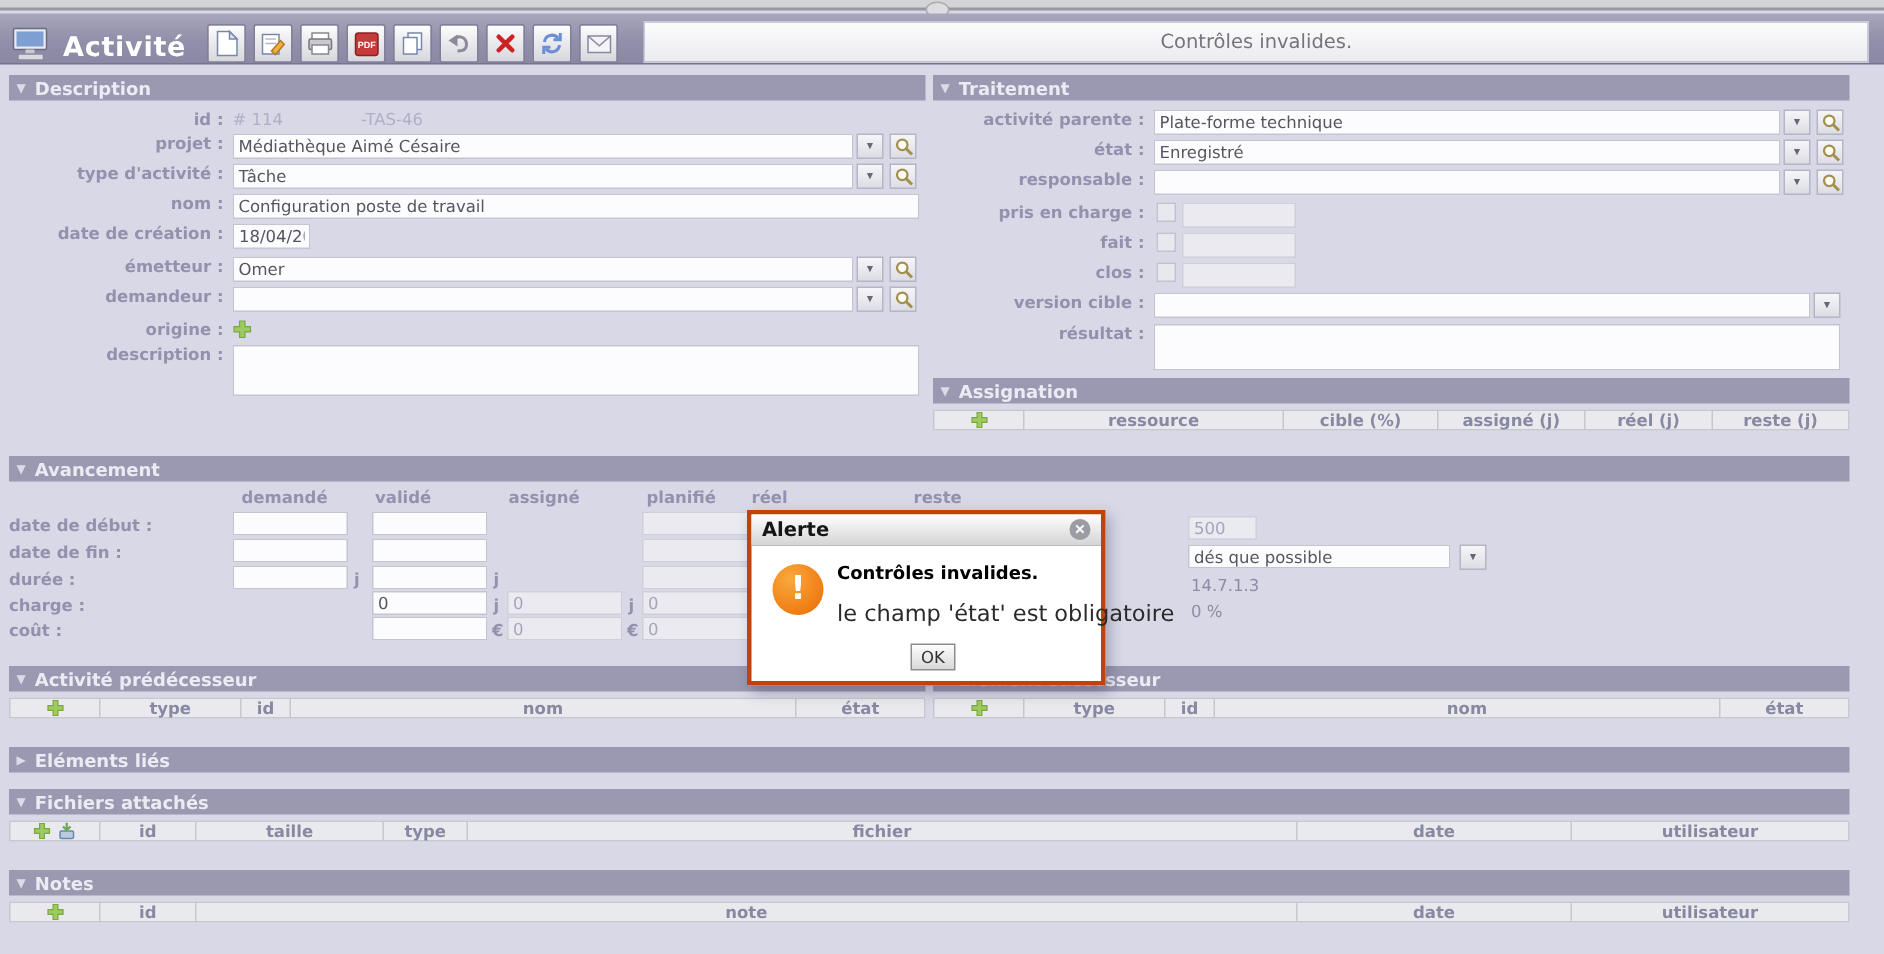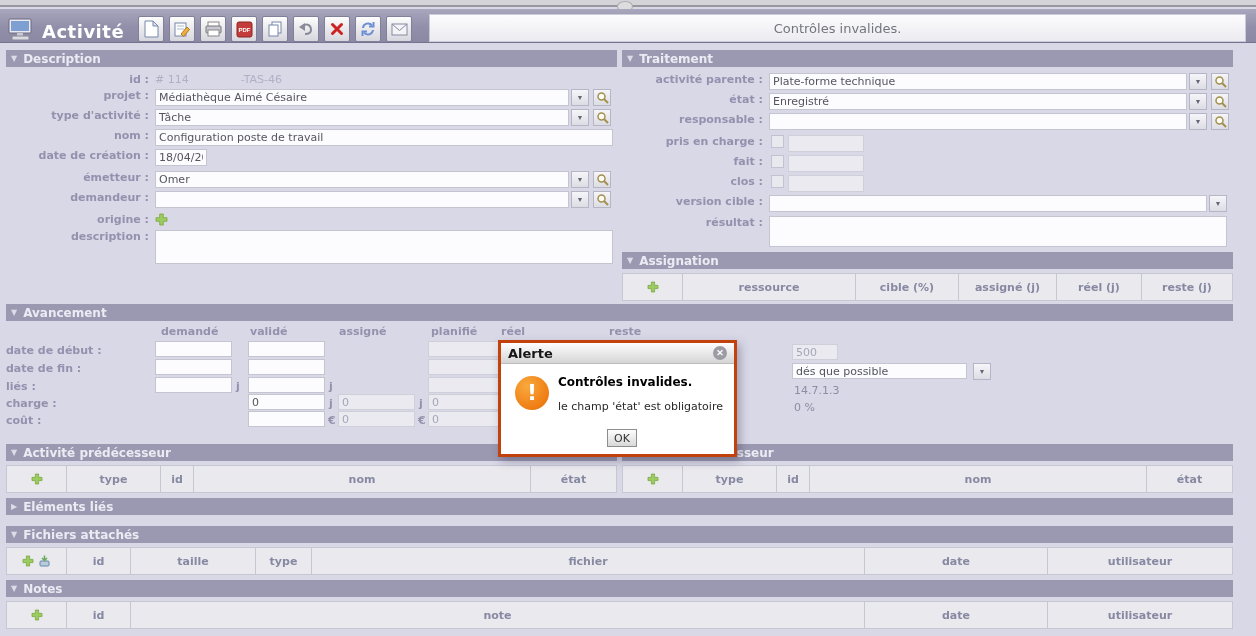--- a/index.html
+++ b/index.html
@@ -19,34 +19,34 @@
 .lb{flex:none;font-weight:bold;color:#9491ae;text-align:right;padding-right:6px}
 .lw1{width:149px}.lw2{width:147px}
 .ti{height:17px;border:1px solid #c5c5d2;background:#fcfcfe;color:#55555f;font-size:11px;padding:0 3px;font-family:inherit}
 .tdis{background:#eaeaf0;color:#a6a6ba;border-color:#cfcfda}
 .tarea{border:1px solid #c5c5d2;background:#fcfcfe;resize:none;font-family:inherit;font-size:11px;color:#55555f;padding:2px}
 .ddb,.magb{flex:none;width:18px;height:17px;border:1px solid #b5b5c5;background:linear-gradient(#f6f6f9,#dcdce4);display:flex;align-items:center;justify-content:center;cursor:pointer;padding:0}
 .ddb{margin-left:2px}.magb{margin-left:4px}
 .dda{font-size:7px;color:#667}
 .cb{flex:none;width:13px;height:13px;border:1px solid #c2c2d0;background:#e8e8ef;margin-left:2px;cursor:pointer}
 .idv{color:#b1afc6}
-.grid{display:flex;height:28px;border:1px solid #c7c7d2;background:#e9e9ee;margin-top:4px}
+.grid{display:flex;height:14px;border:1px solid #c7c7d2;background:#e9e9ee;margin-top:4px}
 .gc{border-right:1px solid #c7c7d2;height:100%;display:flex;align-items:center;justify-content:center;font-weight:bold;color:#8789a2;flex:none}
 .gc:last-child{border-right:none}
 .gcl{flex:1 1 auto}
 .avh,.avl,.avu{position:absolute;font-weight:bold;color:#9491ae;white-space:nowrap}
 .avi{position:absolute;width:77px;height:16px;border:1px solid #c5c5d2;background:#fcfcfe;font-size:11px;color:#55555f;padding:0 3px;font-family:inherit}
 .avdis{background:#eaeaf0;color:#a6a6ba;border-color:#cfcfda}
 .avtxt{position:absolute;color:#8d8da4;white-space:nowrap}
 .dlg{position:absolute;left:498px;top:340px;width:239px;height:117px;background:#fff;border:3px solid #c2410c;box-shadow:3px 4px 9px rgba(50,50,75,.35);z-index:50}
 .dlg-t{height:21px;background:linear-gradient(#fefefe,#d5d5d5);border-bottom:1px solid #bcbcbc;display:flex;align-items:center;padding:0 7px;font-weight:bold;font-size:13px;color:#151515}
 .dlg-x{margin-left:auto;width:14px;height:14px;border-radius:50%;background:#9c9ca4;color:#fff;font-size:9px;line-height:14px;text-align:center;font-weight:bold;border:none;cursor:pointer;padding:0}
 .alert-ic{position:absolute;left:14px;top:33px;width:34px;height:34px;border-radius:50%;background:radial-gradient(circle at 35% 30%,#f9a93d,#ef7d14 70%,#d86a08);color:#fff;font-weight:bold;font-size:22px;text-align:center;line-height:34px}
 .dlg-tt{position:absolute;left:57px;top:32px;font-weight:bold;font-size:12px;color:#000}
-.dlg-bd{position:absolute;left:57px;top:57px;font-size:11px;color:#2a2a2a;white-space:nowrap}
+.dlg-bd{position:absolute;left:57px;top:57px;font-size:15px;color:#2a2a2a;white-space:nowrap}
 .okb{position:absolute;left:106px;top:86px;width:30px;height:18px;border:1px solid #8d8d8d;background:linear-gradient(#fdfdfd,#d8d8d8);font-size:11px;color:#333;font-family:inherit;cursor:pointer}
 </style>
 </head>
 <body>
 
 <div id="app">
 
   <div class="topstrip">
     <div class="notch"></div>
   </div>
@@ -311,21 +311,21 @@
       <span class="avl" style="left:0;top:23px;width:143px">date de début :</span>
       <input class="avi" style="left: 149px; top: 20px;">
       <input class="avi" style="left: 242px; top: 20px;">
       <input class="avi avdis" style="left: 422px; top: 20px;">
 
       <span class="avl" style="left:0;top:41px;width:143px">date de fin :</span>
       <input class="avi" style="left: 149px; top: 38px;">
       <input class="avi" style="left: 242px; top: 38px;">
       <input class="avi avdis" style="left: 422px; top: 38px;">
 
-      <span class="avl" style="left:0;top:59px;width:143px">liés :</span>
+      <span class="avl" style="left:0;top:59px;width:143px">durée :</span>
       <input class="avi" style="left: 149px; top: 56px;">
       <span class="avu" style="left:230px;top:59px">j</span>
       <input class="avi" style="left: 242px; top: 56px;">
       <span class="avu" style="left:323px;top:59px">j</span>
       <input class="avi avdis" style="left: 422px; top: 56px;">
 
       <span class="avl" style="left:0;top:76px;width:143px">charge :</span>
       <input class="avi" style="left: 242px; top: 73px;" value="0">
       <span class="avu" style="left:323px;top:76px">j</span>
       <input class="avi avdis" style="left: 332px; top: 73px;" value="0">

